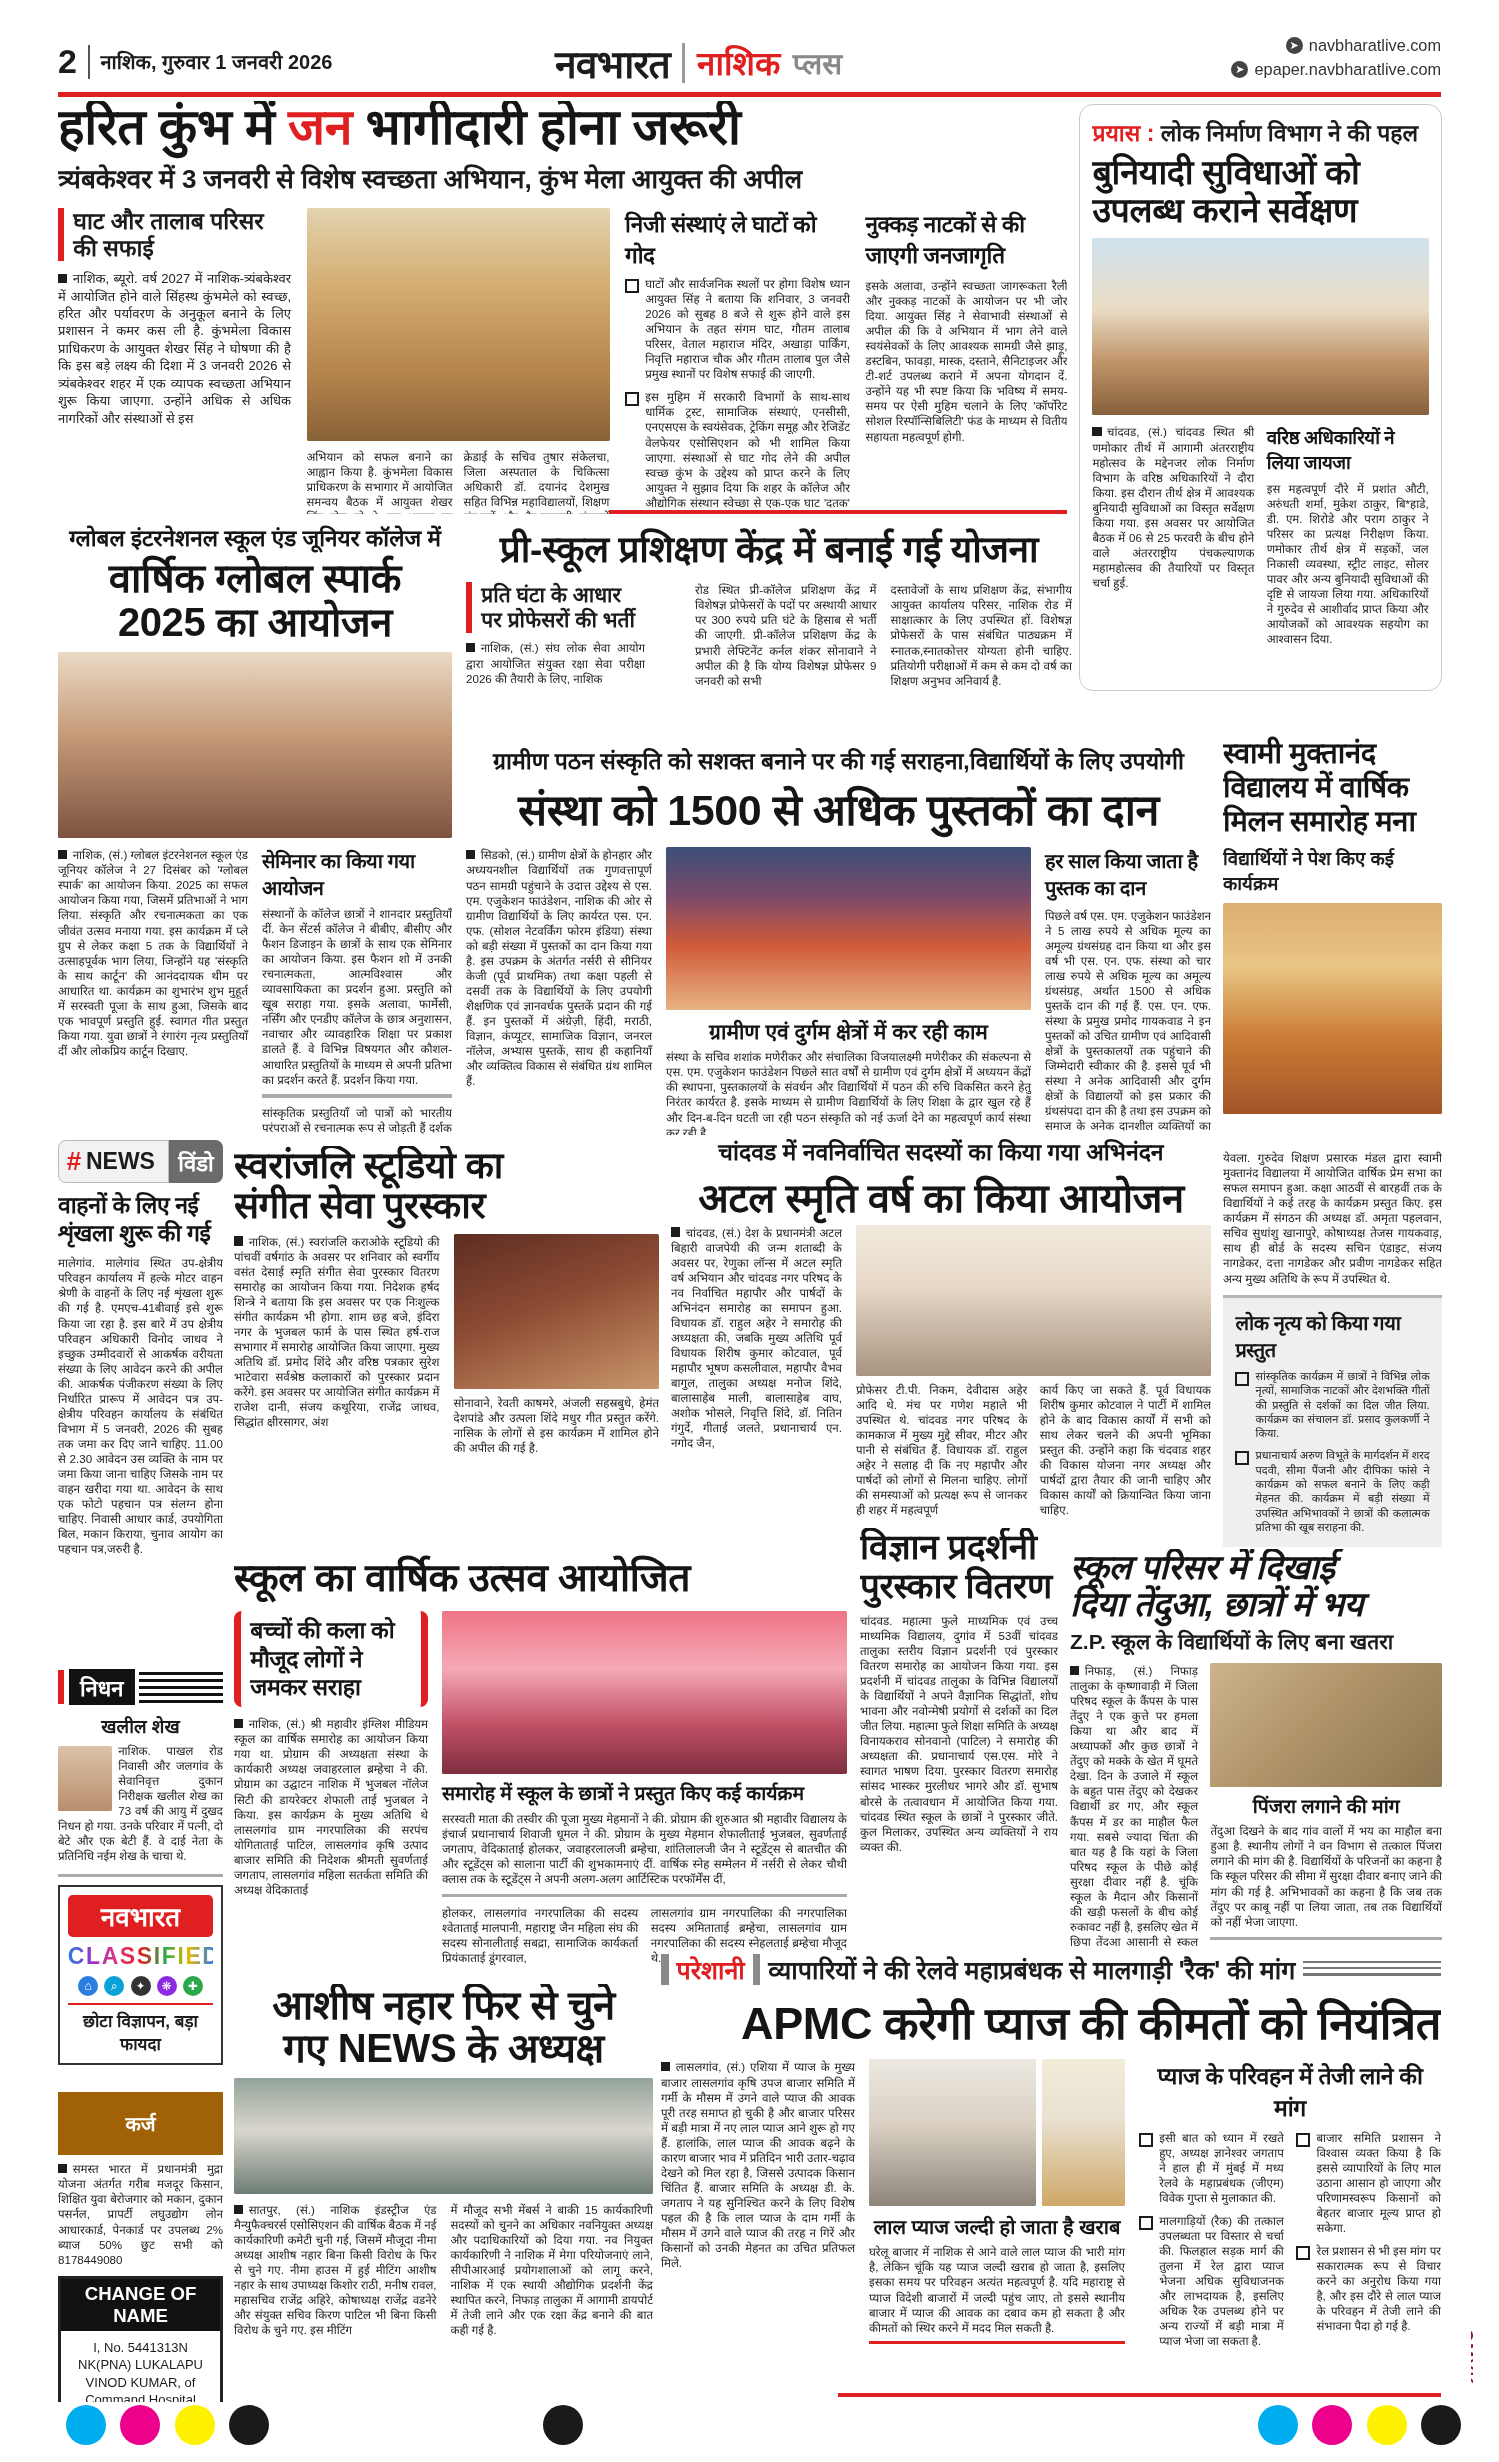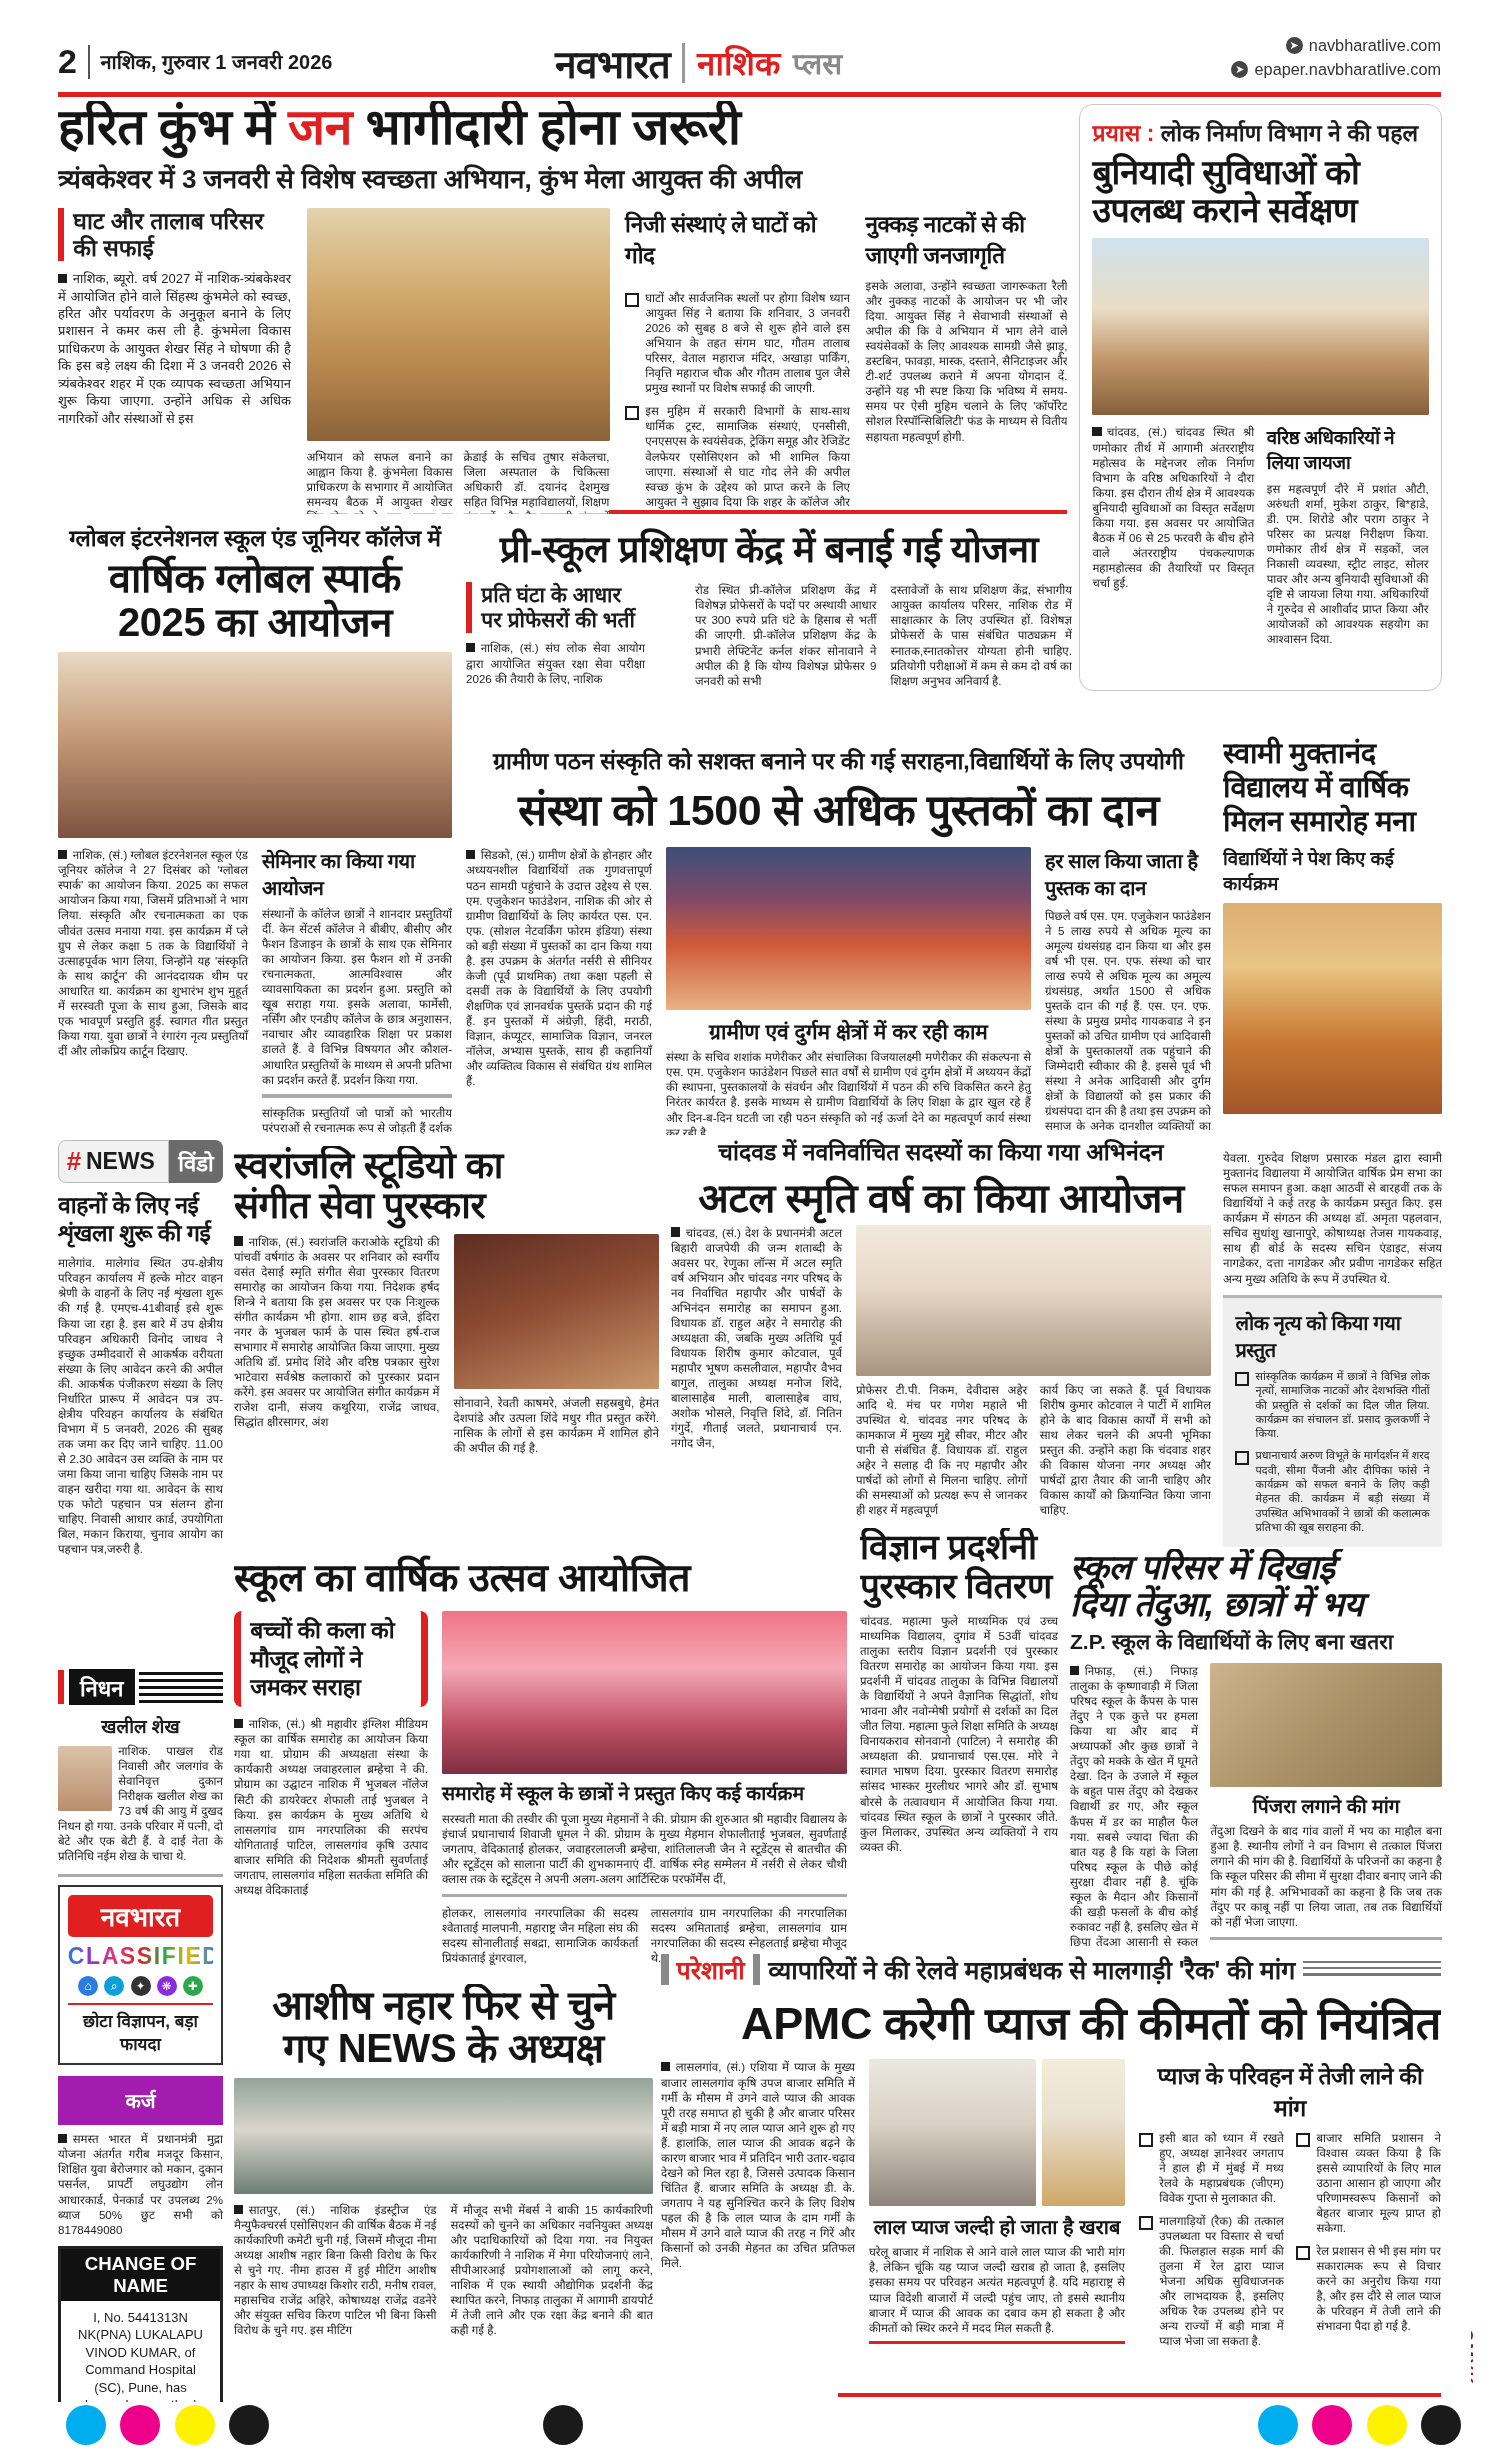--- a/index.html
+++ b/index.html
@@ -75,21 +75,21 @@
       <div style="width:303px;flex:none;">
         <div class="photo" style="width:303px;height:233px;background:linear-gradient(180deg,#e3d3ae 0%,#d3ab6f 35%,#b5854c 70%,#8a6238 100%);"></div>
         <div style="display:flex;gap:11px;margin-top:7.8px;">
           <div class="body-sm jus" style="flex:1;">अभियान को सफल बनाने का आह्वान किया है. कुंभमेला विकास प्राधिकरण के सभागार में आयोजित समन्वय बैठक में आयुक्त शेखर सिंह बोल रहे थे. इस अवसर पर निमा के अध्यक्ष आशीष नहार,</div>
           <div class="body-sm jus" style="flex:1;">क्रेडाई के सचिव तुषार संकेलचा, जिला अस्पताल के चिकित्सा अधिकारी डॉ. दयानंद देशमुख सहित विभिन्न महाविद्यालयों, शिक्षण संस्थानों और गैर-सरकारी संगठनों के प्रतिनिधि उपस्थित थे.</div>
         </div>
       </div>
 
       <div style="width:225px;flex:none;">
         <div class="h-big" style="font-size:22.5px;">निजी संस्थाएं ले घाटों को गोद</div>
-        <div class="bul-row" style="margin-top:20px;">
+        <div class="bul-row" style="margin-top:6px;">
             <span class="obul"></span>
             <span class="body-sm jus">घाटों और सार्वजनिक स्थलों पर होगा विशेष ध्यान आयुक्त सिंह ने बताया कि शनिवार, 3 जनवरी 2026 को सुबह 8 बजे से शुरू होने वाले इस अभियान के तहत संगम घाट, गौतम तालाब परिसर, वेताल महाराज मंदिर, अखाड़ा पार्किंग, निवृत्ति महाराज चौक और गौतम तालाब पुल जैसे प्रमुख स्थानों पर विशेष सफाई की जाएगी.</span>
           </div>
         <div class="bul-row">
             <span class="obul"></span>
             <span class="body-sm jus">इस मुहिम में सरकारी विभागों के साथ-साथ धार्मिक ट्रस्ट, सामाजिक संस्थाएं, एनसीसी, एनएसएस के स्वयंसेवक, ट्रेकिंग समूह और रेजिडेंट वेलफेयर एसोसिएशन को भी शामिल किया जाएगा. संस्थाओं से घाट गोद लेने की अपील स्वच्छ कुंभ के उद्देश्य को प्राप्त करने के लिए आयुक्त ने सुझाव दिया कि शहर के कॉलेज और औद्योगिक संस्थान स्वेच्छा से एक-एक घाट 'दतक' (गोद) लें, ताकि वहां नियमित अंतराल पर स्वच्छता सुनिश्चित की जा सके.</span>
           </div>
       </div>
 
       <div style="width:202px;flex:none;">
@@ -288,21 +288,21 @@
       <div style="display:flex;justify-content:center;gap:6.2px;margin-top:6.2px;">
         <span class="dot" style="width:20px;height:20px;background:#2a7de1;color:#fff;font-size:12.4px;line-height:20px;text-align:center;margin:0;">⌂</span>
         <span class="dot" style="width:20px;height:20px;background:#0aa0d8;color:#fff;font-size:12.4px;line-height:20px;text-align:center;margin:0;">⌕</span>
         <span class="dot" style="width:20px;height:20px;background:#333;color:#fff;font-size:11.6px;line-height:20px;text-align:center;margin:0;">✦</span>
         <span class="dot" style="width:20px;height:20px;background:#8a2be2;color:#fff;font-size:11.6px;line-height:20px;text-align:center;margin:0;">❋</span>
         <span class="dot" style="width:20px;height:20px;background:#2aa84a;color:#fff;font-size:11.6px;line-height:20px;text-align:center;margin:0;">✚</span>
       </div>
       <div style="font-size:17px;font-weight:800;margin-top:6.2px;border-top:2.3px solid #e02020;padding-top:4.7px;">छोटा विज्ञापन, बड़ा फायदा</div>
     </div>
 
-    <div style="background:#a21caf;color:#fff;text-align:center;font-size:20px;font-weight:800;padding:11px 0;margin-top:11px;">कर्ज</div>
+    <div style="background:#a16207;color:#fff;text-align:center;font-size:20px;font-weight:800;padding:18px 0;margin-top:27px;">कर्ज</div>
     <div class="body-sm jus" style="margin-top:6.2px;"><span class="sq"></span><span>समस्त भारत में प्रधानमंत्री मुद्रा योजना अंतर्गत गरीब मजदूर किसान, शिक्षित युवा बेरोजगार को मकान, दुकान पसर्नल, प्रापर्टी लघुउद्योग लोन आधारकार्ड, पेनकार्ड पर उपलब्ध 2% ब्याज 50% छुट सभी को 8178449080</span></div>
 
     <div style="border:3.1px solid #222;margin-top:9.3px;">
       <div style="background:#111;color:#fff;text-align:center;font-size:18.6px;font-weight:800;padding:3.9px 0;">CHANGE OF NAME</div>
       <div style="font-size:13px;line-height:1.35;text-align:center;padding:7.8px;">I, No. 5441313N  NK(PNA) LUKALAPU VINOD KUMAR, of Command Hospital (SC), Pune, has changed my mother's name LUKALAPU VASANTHU KUMARI to LUKALAPU VASANTAKUMARI vide Affidavit No. 2996/2025 dt 30/12/2025.</div>
     </div>
 
   </div>
 
   <div class="sec" style="left:234px;top:1984px;width:419px;height:416px;">

